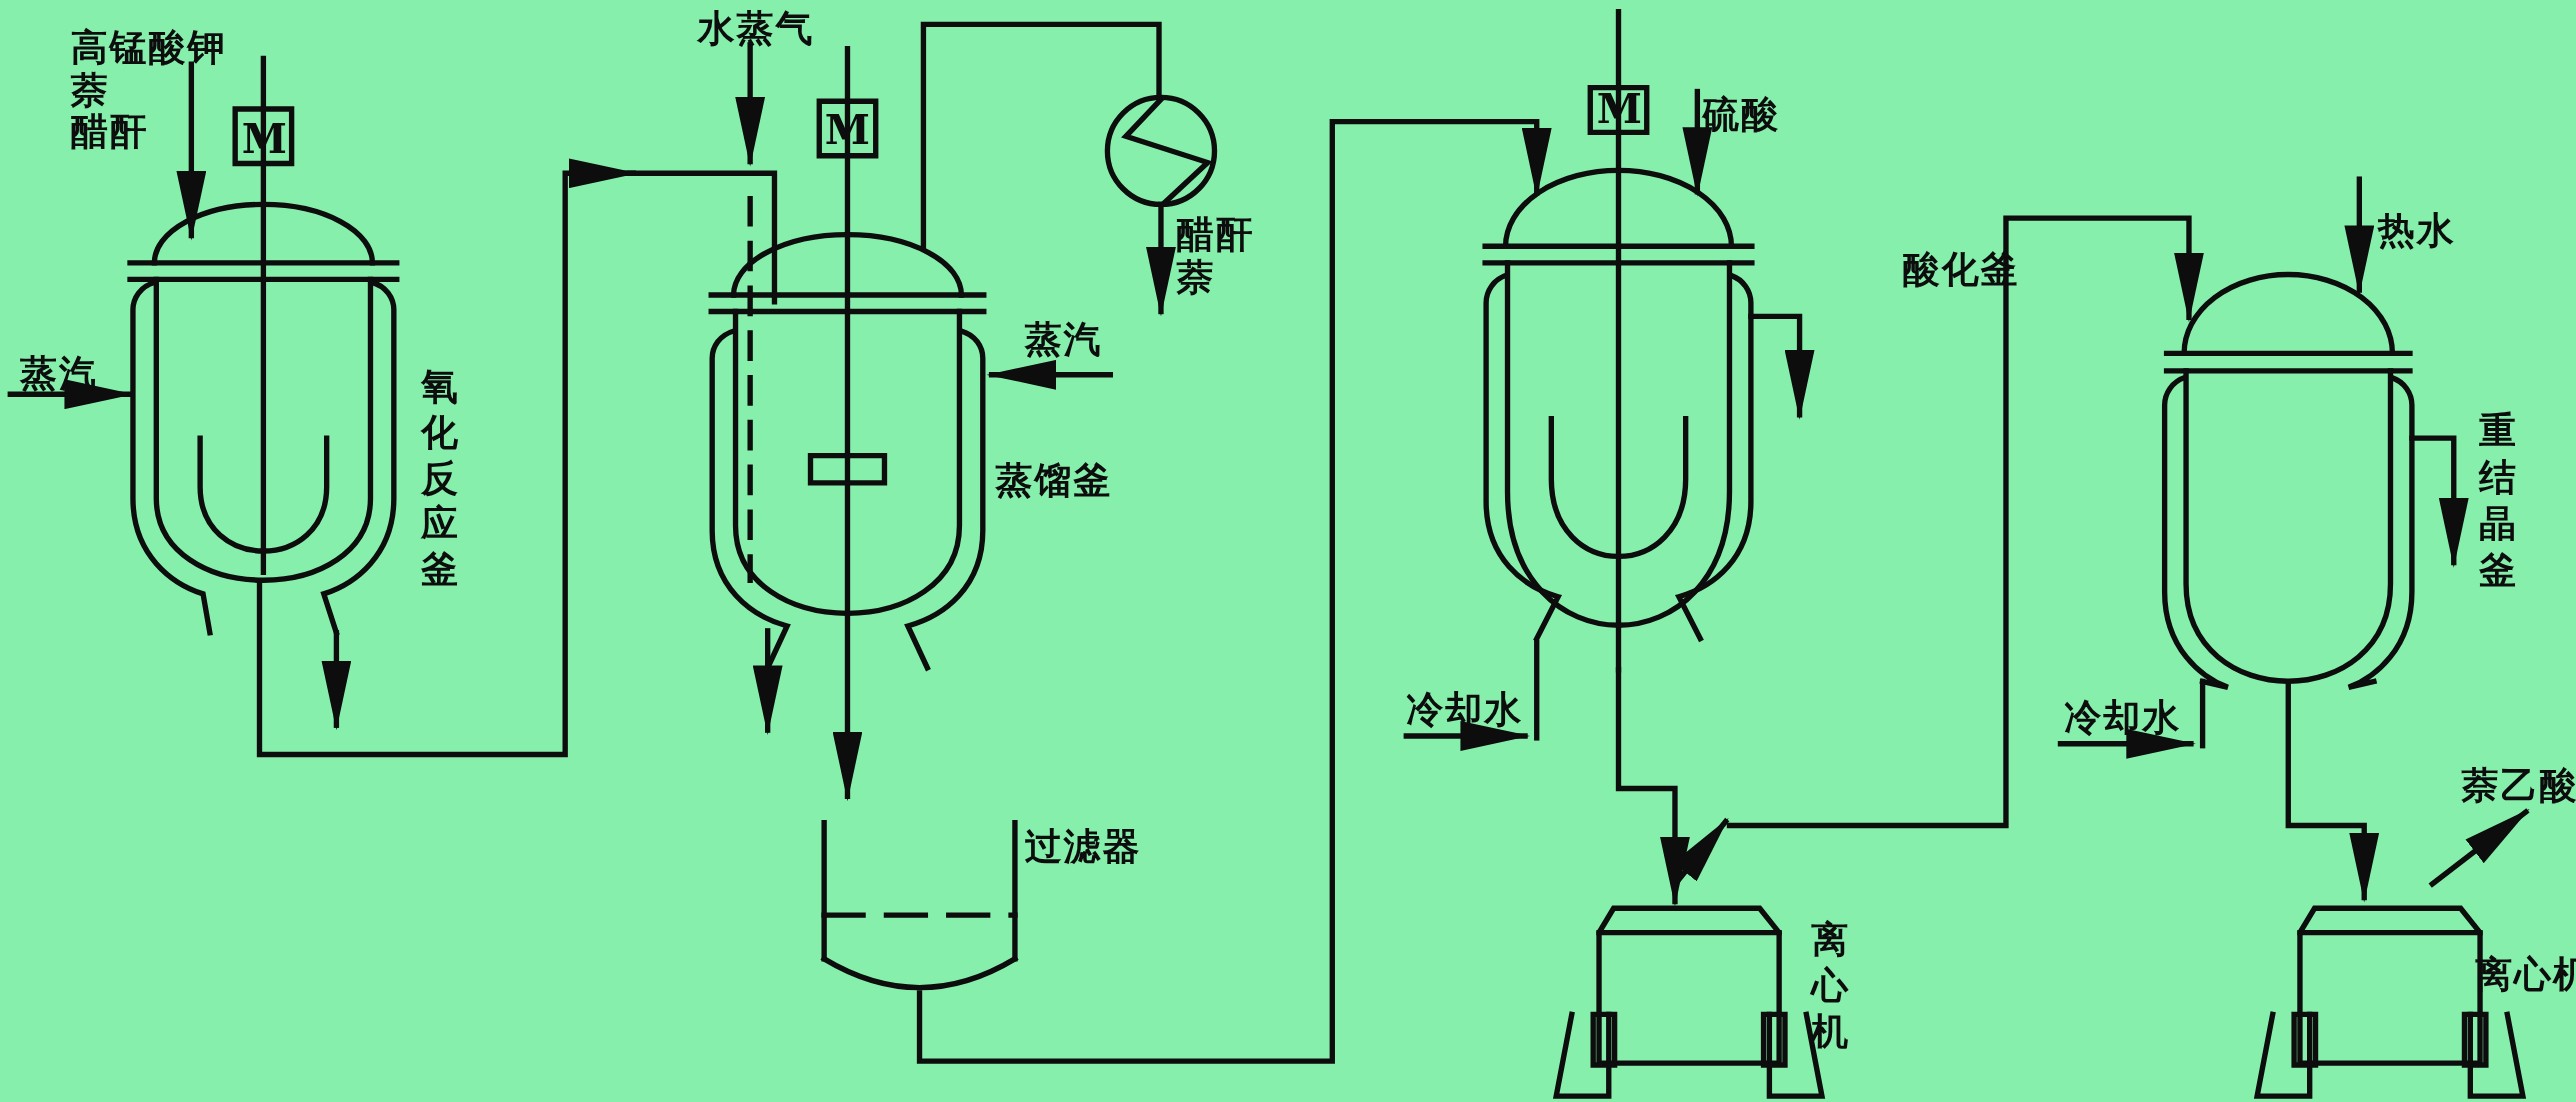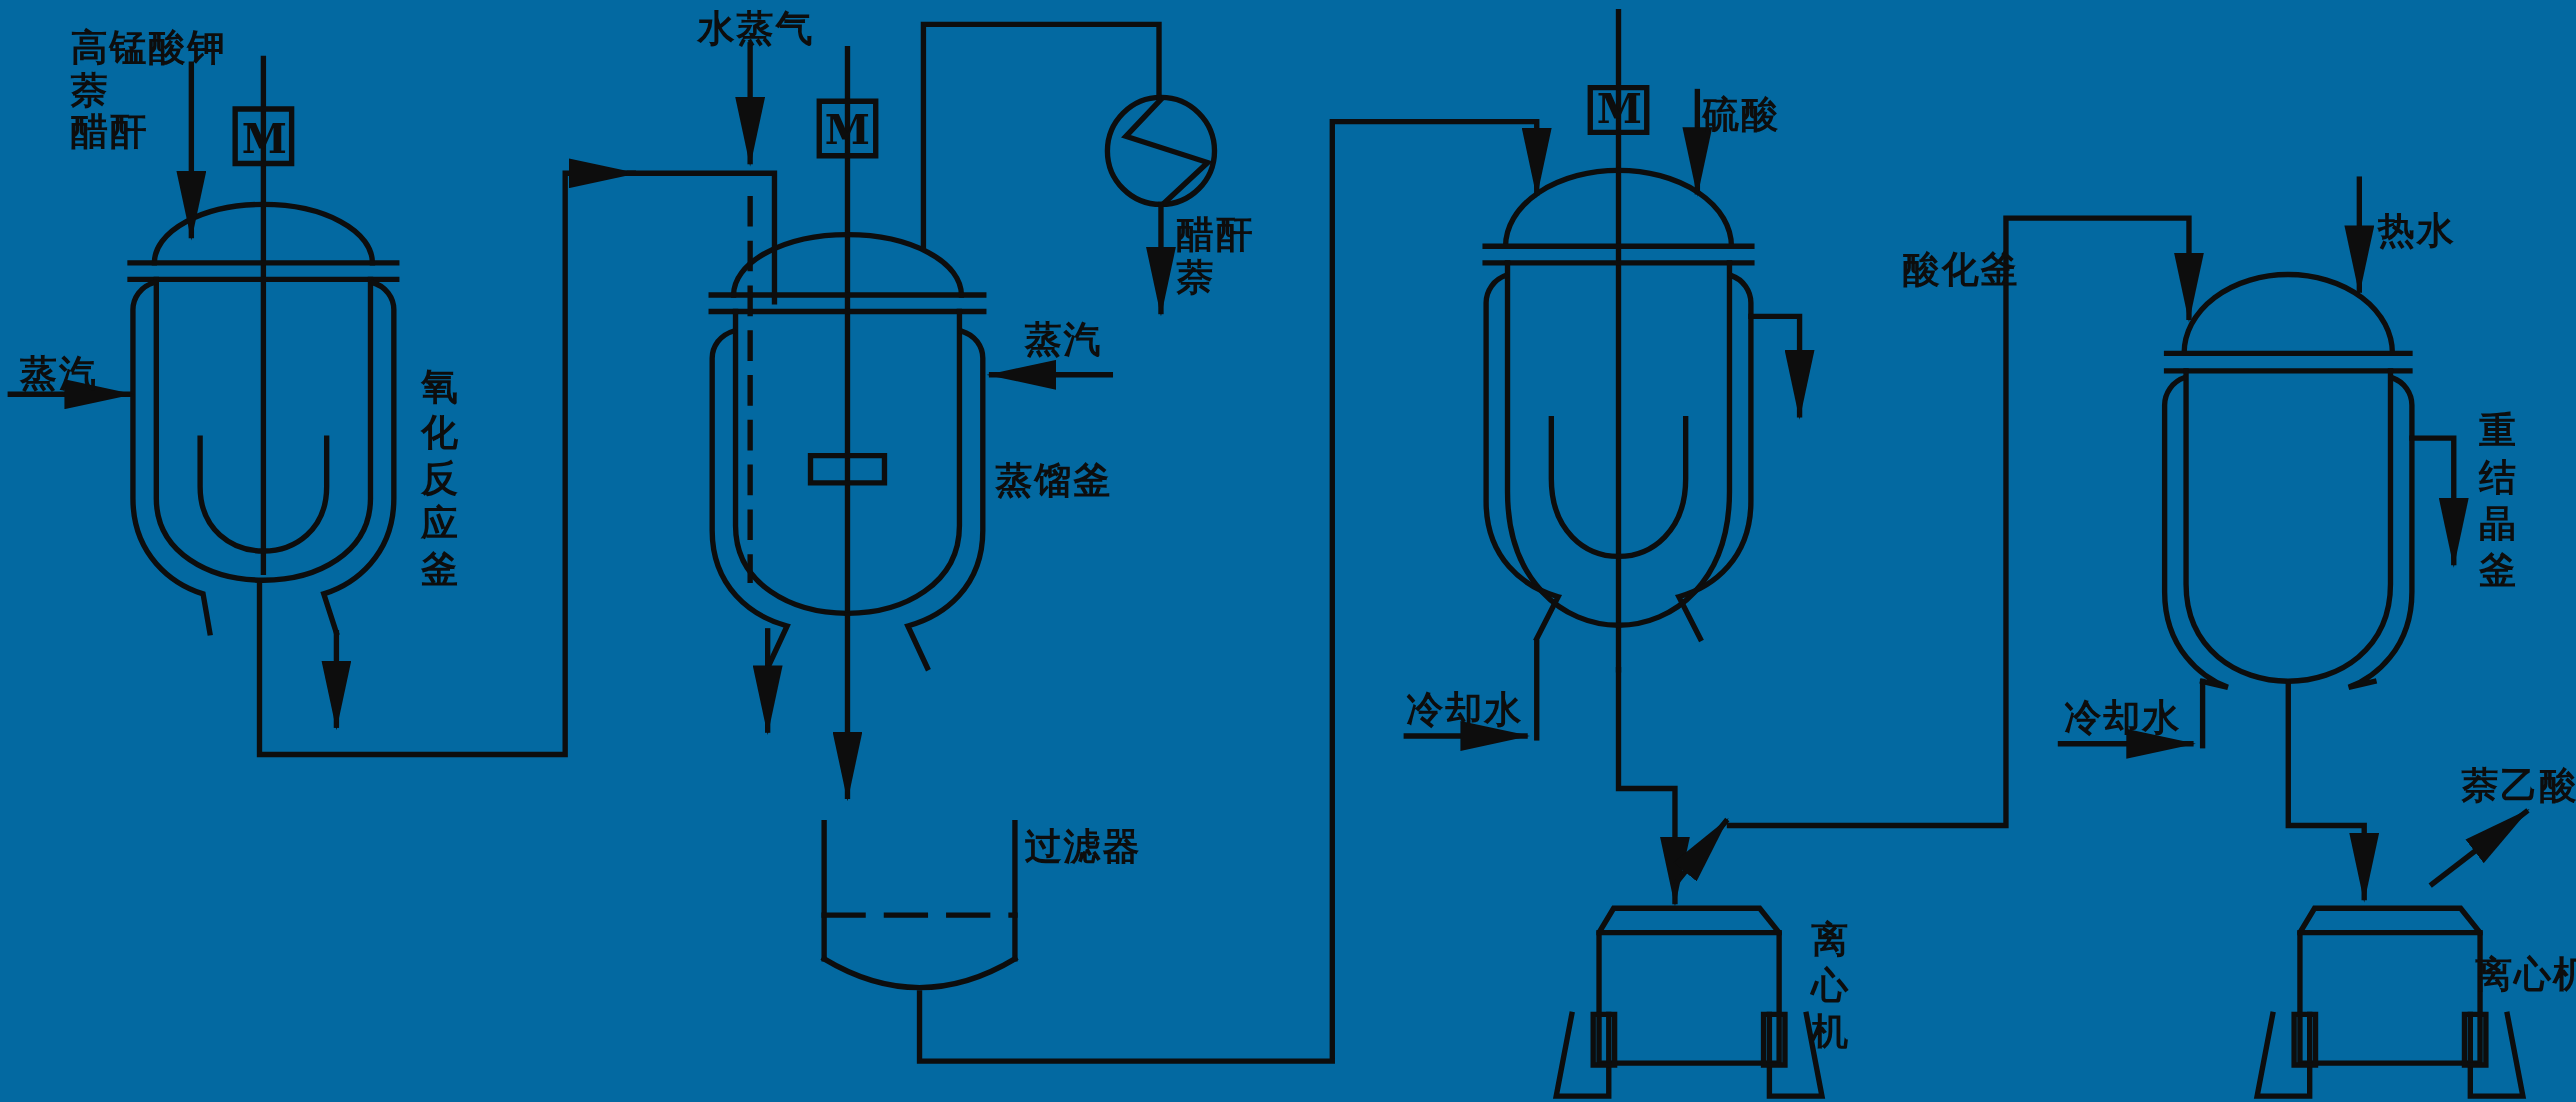--- a/index.html
+++ b/index.html
@@ -1,16 +1,16 @@
 <!DOCTYPE html>
 <html><head>
 <meta charset="utf-8">
 <style>
   html,body{margin:0;padding:0;background:#ffffff;}
-  .stage{width:2576px;height:1102px;background:#0369a1;position:relative;overflow:hidden;}
+  .stage{width:2576px;height:1102px;background:#86efac;position:relative;overflow:hidden;}
   svg{display:block;}
   text{font-family:"DejaVu Sans","Liberation Sans",sans-serif;fill:#0d0d0d;}
   .lbl{font-size:38px;font-weight:600;letter-spacing:2px;}
   .mlbl{font-size:42px;font-weight:600;font-family:"DejaVu Serif","Liberation Serif",serif;}
   .pipe,.shape{stroke:#0d0d0d;stroke-width:5.5;fill:none;stroke-linecap:square;stroke-linejoin:miter;}
 </style>
 </head>
 <body>
 
 <div class="stage">

